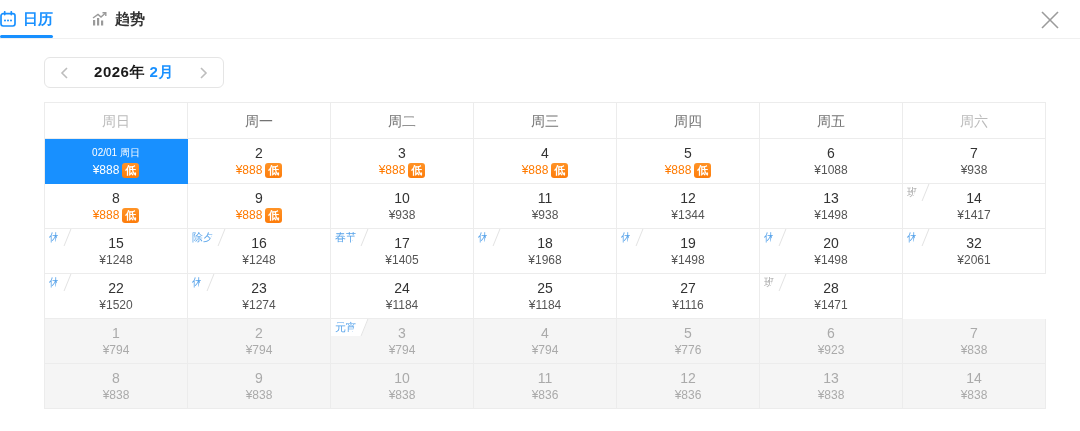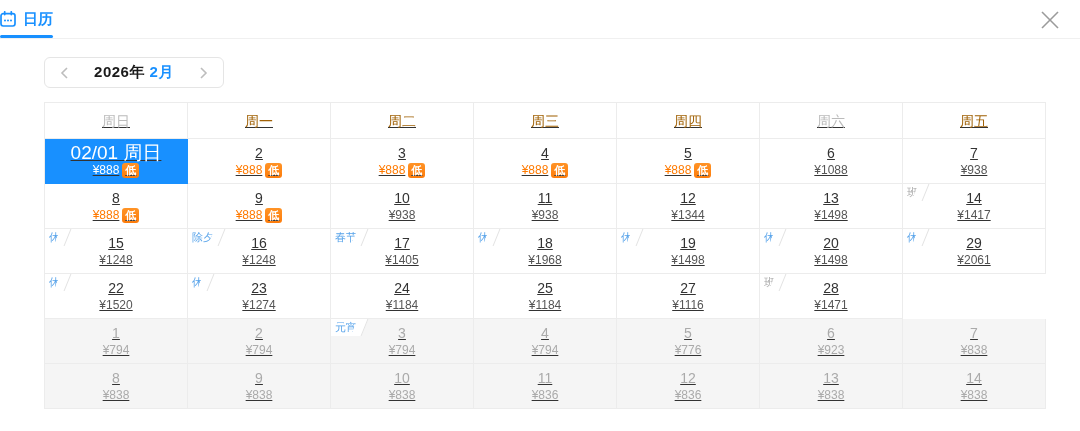--- a/index.html
+++ b/index.html
@@ -42,25 +42,25 @@
     margin:18px 0 0 44px;width:180px;height:31px;border:1px solid #e5e5e5;
     border-radius:6px;display:flex;align-items:center;justify-content:space-between;
     padding:0 13px;background:#fff;
   }
   .month-label{font-size:15px;font-weight:bold;color:#1a1a1a;letter-spacing:.5px;}
   .month-label .blue{color:var(--accent);text-align:right;}
   .chev{display:flex;align-items:center;cursor:pointer;}
   
   .calendar{
     margin:14px 0 0 44px;width:1002px;
-    border-top:1px solid var(--grid);border-left:1px solid var(--grid);text-decoration:underline;
+    border-top:1px solid var(--grid);border-left:1px solid var(--grid);
   }
   .cal-row{display:grid;grid-template-columns:repeat(7,1fr);}
   .cal-head-cell{
-    height:36px;line-height:36px;text-align:center;font-size:14px;color:#a16207;
+    height:36px;line-height:36px;text-align:center;font-size:14px;color:#737373;
     border-right:1px solid var(--grid);border-bottom:1px solid var(--grid);background:#fff;
   }
   .cal-head-cell.muted{color:#bbb;}
   .cal-cell{
     position:relative;height:45px;background:#fff;cursor:pointer;
     border-right:1px solid var(--grid);border-bottom:1px solid var(--grid);
     display:flex;flex-direction:column;align-items:center;justify-content:center;
   }
   .cal-cell .day{font-size:14px;line-height:18px;color:var(--dark);}
   .cal-cell .price{
@@ -68,21 +68,21 @@
     display:flex;align-items:center;gap:3px;
   }
   .cal-cell.low .price-text{color:var(--orange-text);}
   .low-badge{
     background:linear-gradient(180deg,#ff9326,#fd7c0b);color:#fff;font-size:11px;
     line-height:15px;padding:0 3px;border-radius:3px;font-weight:bold;
   }
   .cal-cell.selected{background:var(--accent);border-color:var(--accent);}
   .cal-cell.selected .day,
   .cal-cell.selected .price-text{color:#fff;}
-  .cal-cell.selected .day{font-size:19px;}
+  .cal-cell.selected .day{font-size:10px;}
   .cal-cell.muted{background:var(--muted-bg);}
   .cal-cell.muted .day,
   .cal-cell.muted .price,
   .cal-cell.muted .price-text{color:var(--muted-text);}
   .tag{
     position:absolute;top:0;left:0;z-index:1;font-size:11px;line-height:17px;
     padding:0 2px 0 4px;color:var(--tag-blue);background:#fff;white-space:nowrap;
   }
   .tag::after{
     content:"";position:absolute;top:0;right:-6px;width:10px;height:100%;
@@ -101,20 +101,32 @@
         <svg width="16" height="16" viewBox="0 0 16 16">
           <rect x="1" y="2.6" width="14" height="12.4" rx="2.2" fill="none" stroke="#1890ff" stroke-width="1.7"></rect>
           <line x1="4.7" y1="0.8" x2="4.7" y2="3.6" stroke="#1890ff" stroke-width="1.7" stroke-linecap="round"></line>
           <line x1="11.3" y1="0.8" x2="11.3" y2="3.6" stroke="#1890ff" stroke-width="1.7" stroke-linecap="round"></line>
           <circle cx="5" cy="9.5" r="1" fill="#1890ff"></circle>
           <circle cx="8" cy="9.5" r="1" fill="#1890ff"></circle>
           <circle cx="11" cy="9.5" r="1" fill="#1890ff"></circle>
         </svg>
       </span>
       <span>日历</span>
+    </div>
+    <div class="tab">
+      <span class="ticon">
+        <svg width="17" height="16" viewBox="0 0 17 16">
+          <rect x="2" y="9" width="2.2" height="5.5" fill="#9a9a9a"></rect>
+          <rect x="6" y="7" width="2.2" height="7.5" fill="#9a9a9a"></rect>
+          <rect x="10" y="9.5" width="2.2" height="5" fill="#9a9a9a"></rect>
+          <polyline points="2,7 7,3.5 10,6 14.5,2" fill="none" stroke="#9a9a9a" stroke-width="1.4"></polyline>
+          <polyline points="11.5,1.8 14.8,1.8 14.8,5" fill="none" stroke="#9a9a9a" stroke-width="1.4"></polyline>
+        </svg>
+      </span>
+      <span>趋势</span>
     </div>
     <div class="close-btn">
       <svg width="24" height="24" viewBox="0 0 24 24">
         <line x1="4" y1="4" x2="20" y2="20" stroke="#9b9b9b" stroke-width="1.6"></line>
         <line x1="20" y1="4" x2="4" y2="20" stroke="#9b9b9b" stroke-width="1.6"></line>
       </svg>
     </div>
   </div>
 
   <div class="month-nav">
@@ -134,22 +146,22 @@
     </span>
   </div>
 
   <div class="calendar" id="calendar">
       <div class="cal-row">
         <div class="cal-head-cell muted">周日</div>
         <div class="cal-head-cell">周一</div>
         <div class="cal-head-cell">周二</div>
         <div class="cal-head-cell">周三</div>
         <div class="cal-head-cell">周四</div>
+        <div class="cal-head-cell">周五</div>
         <div class="cal-head-cell muted">周六</div>
-        <div class="cal-head-cell">周五</div>
       </div>
       <div class="cal-row">
         <div class="cal-cell selected low">
           <span class="day">02/01 周日</span>
           <span class="price">
             <span class="price-text">¥888</span>
             <span class="low-badge">低</span>
           </span>
         </div>
         <div class="cal-cell low">
@@ -278,21 +290,21 @@
         </div>
         <div class="cal-cell">
           <span class="tag">休</span>
           <span class="day">20</span>
           <span class="price">
             <span class="price-text">¥1498</span>
           </span>
         </div>
         <div class="cal-cell">
           <span class="tag">休</span>
-          <span class="day">29</span>
+          <span class="day">32</span>
           <span class="price">
             <span class="price-text">¥2061</span>
           </span>
         </div>
       </div>
       <div class="cal-row">
         <div class="cal-cell">
           <span class="tag">休</span>
           <span class="day">22</span>
           <span class="price">

